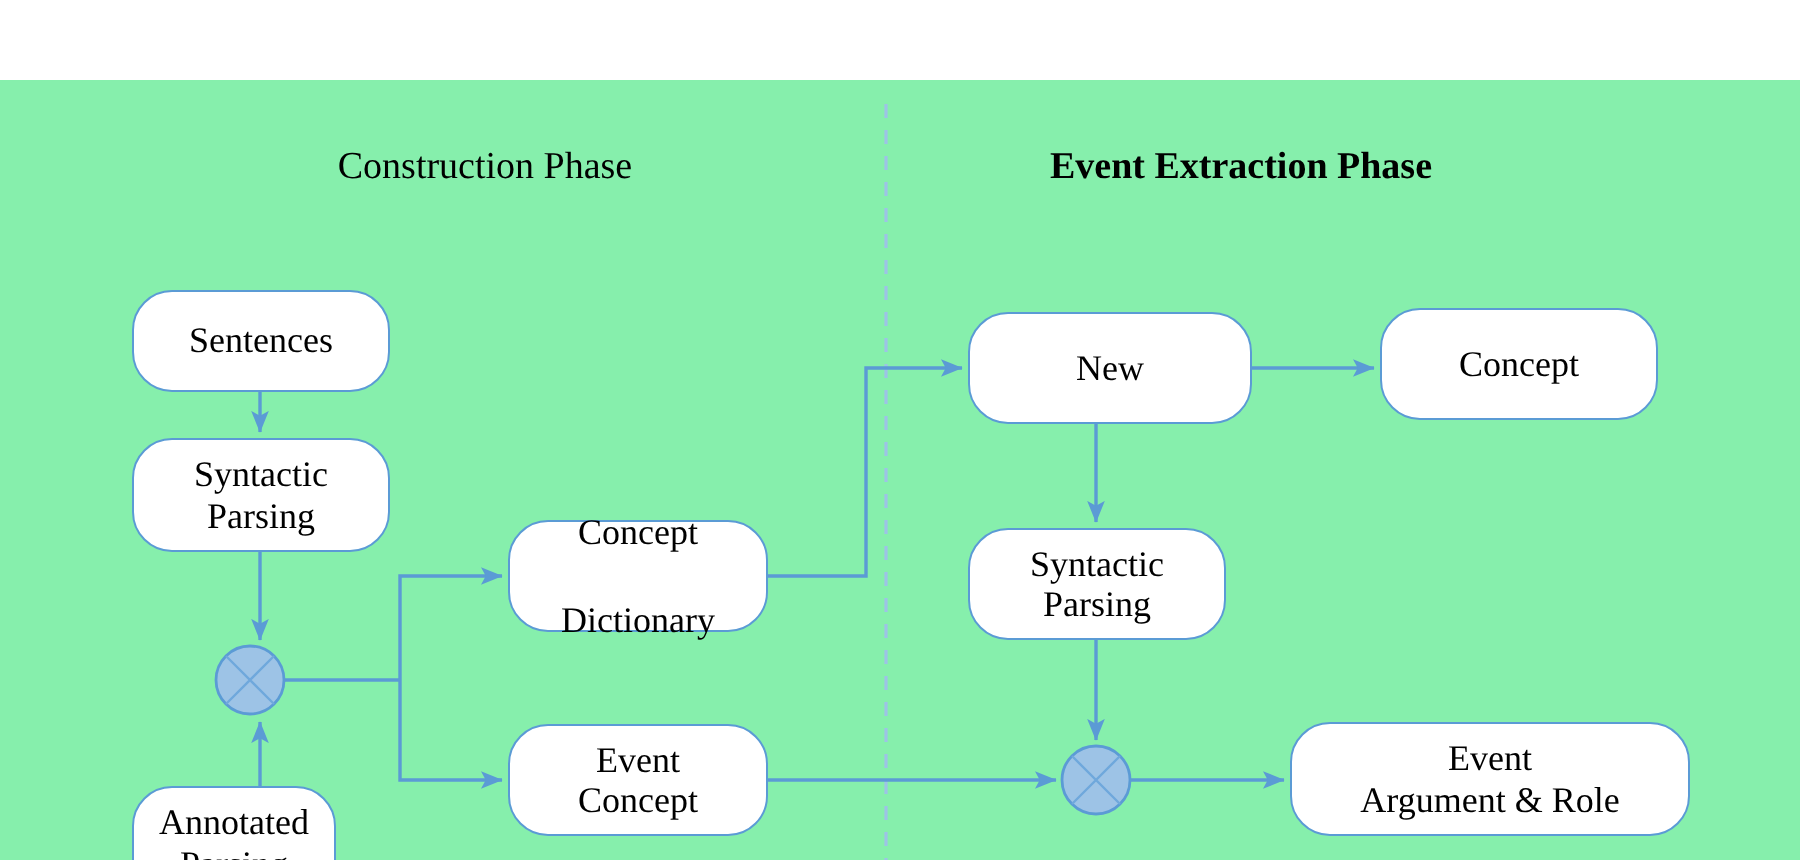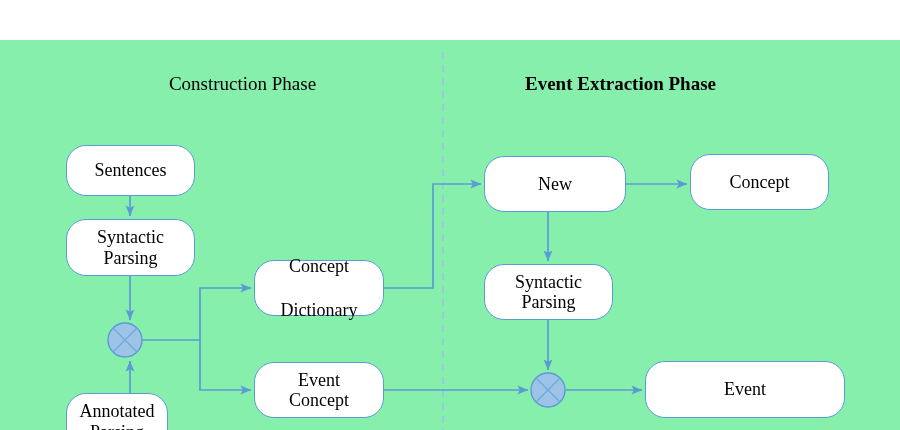--- a/index.html
+++ b/index.html
@@ -137,15 +137,16 @@
     <span>Concept</span>
   </div>
 
   <div class="node" style="left:484px; top:224px; width:129px; height:56px; flex-direction:column;">
     <span>Syntactic</span>
     <span>Parsing</span>
   </div>
 
   <div class="node" style="left:645px; top:321px; width:200px; height:57px; flex-direction:column;">
     <span>Event</span>
+    <span>Argument &amp; Role</span>
   </div>
 
 </div>
 
 </body></html>

